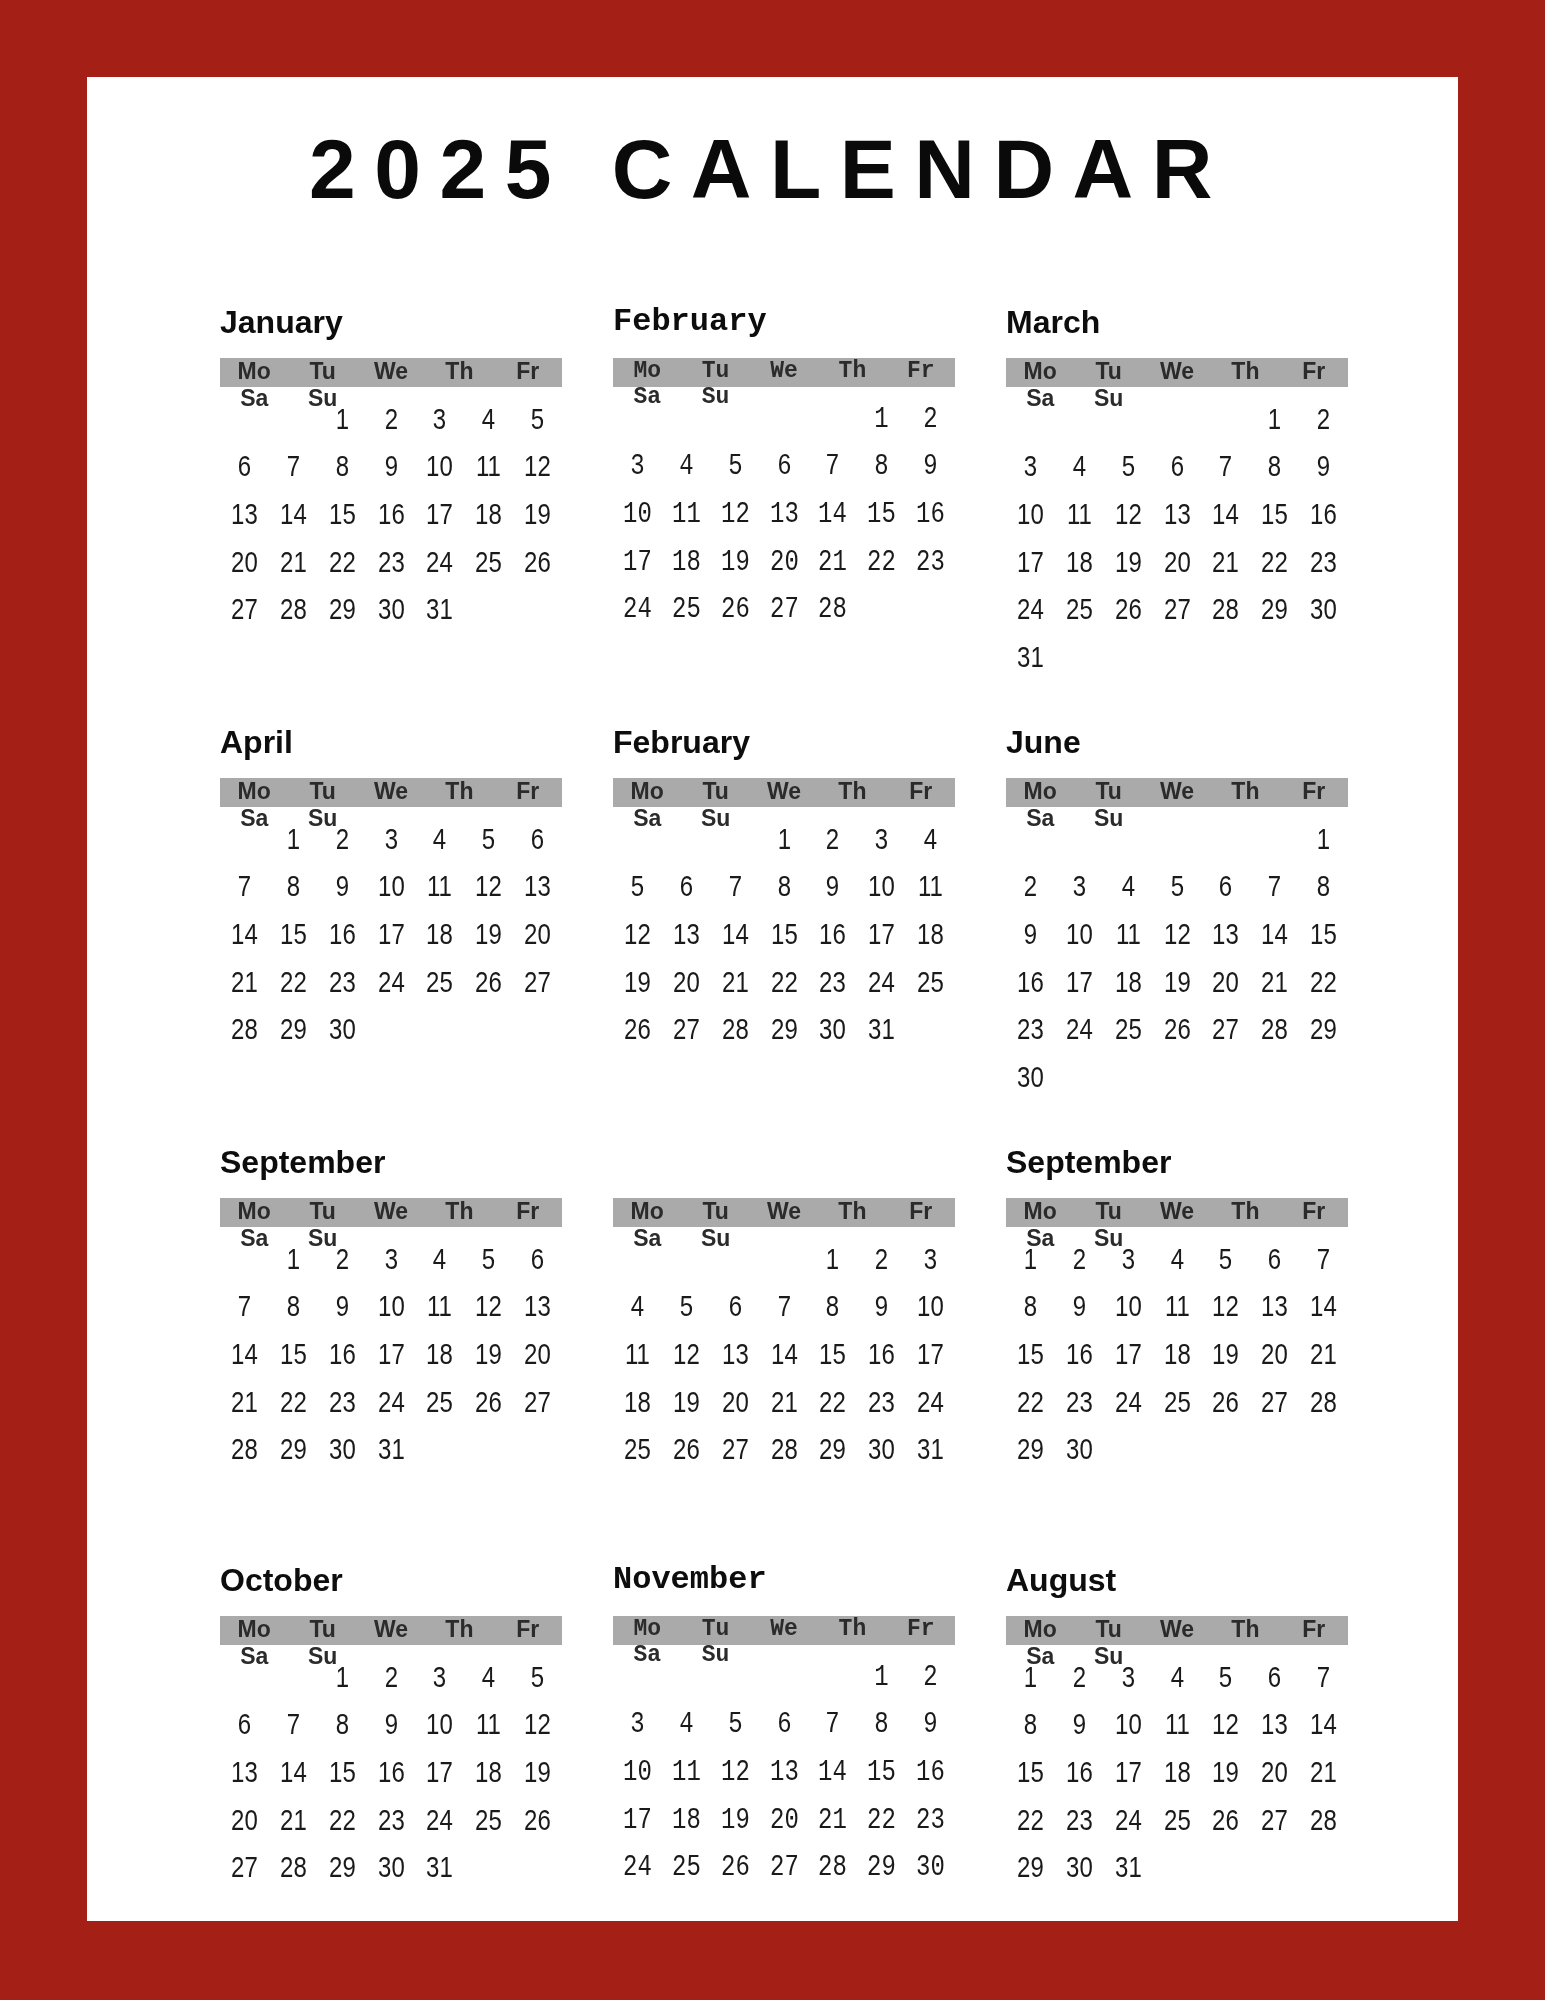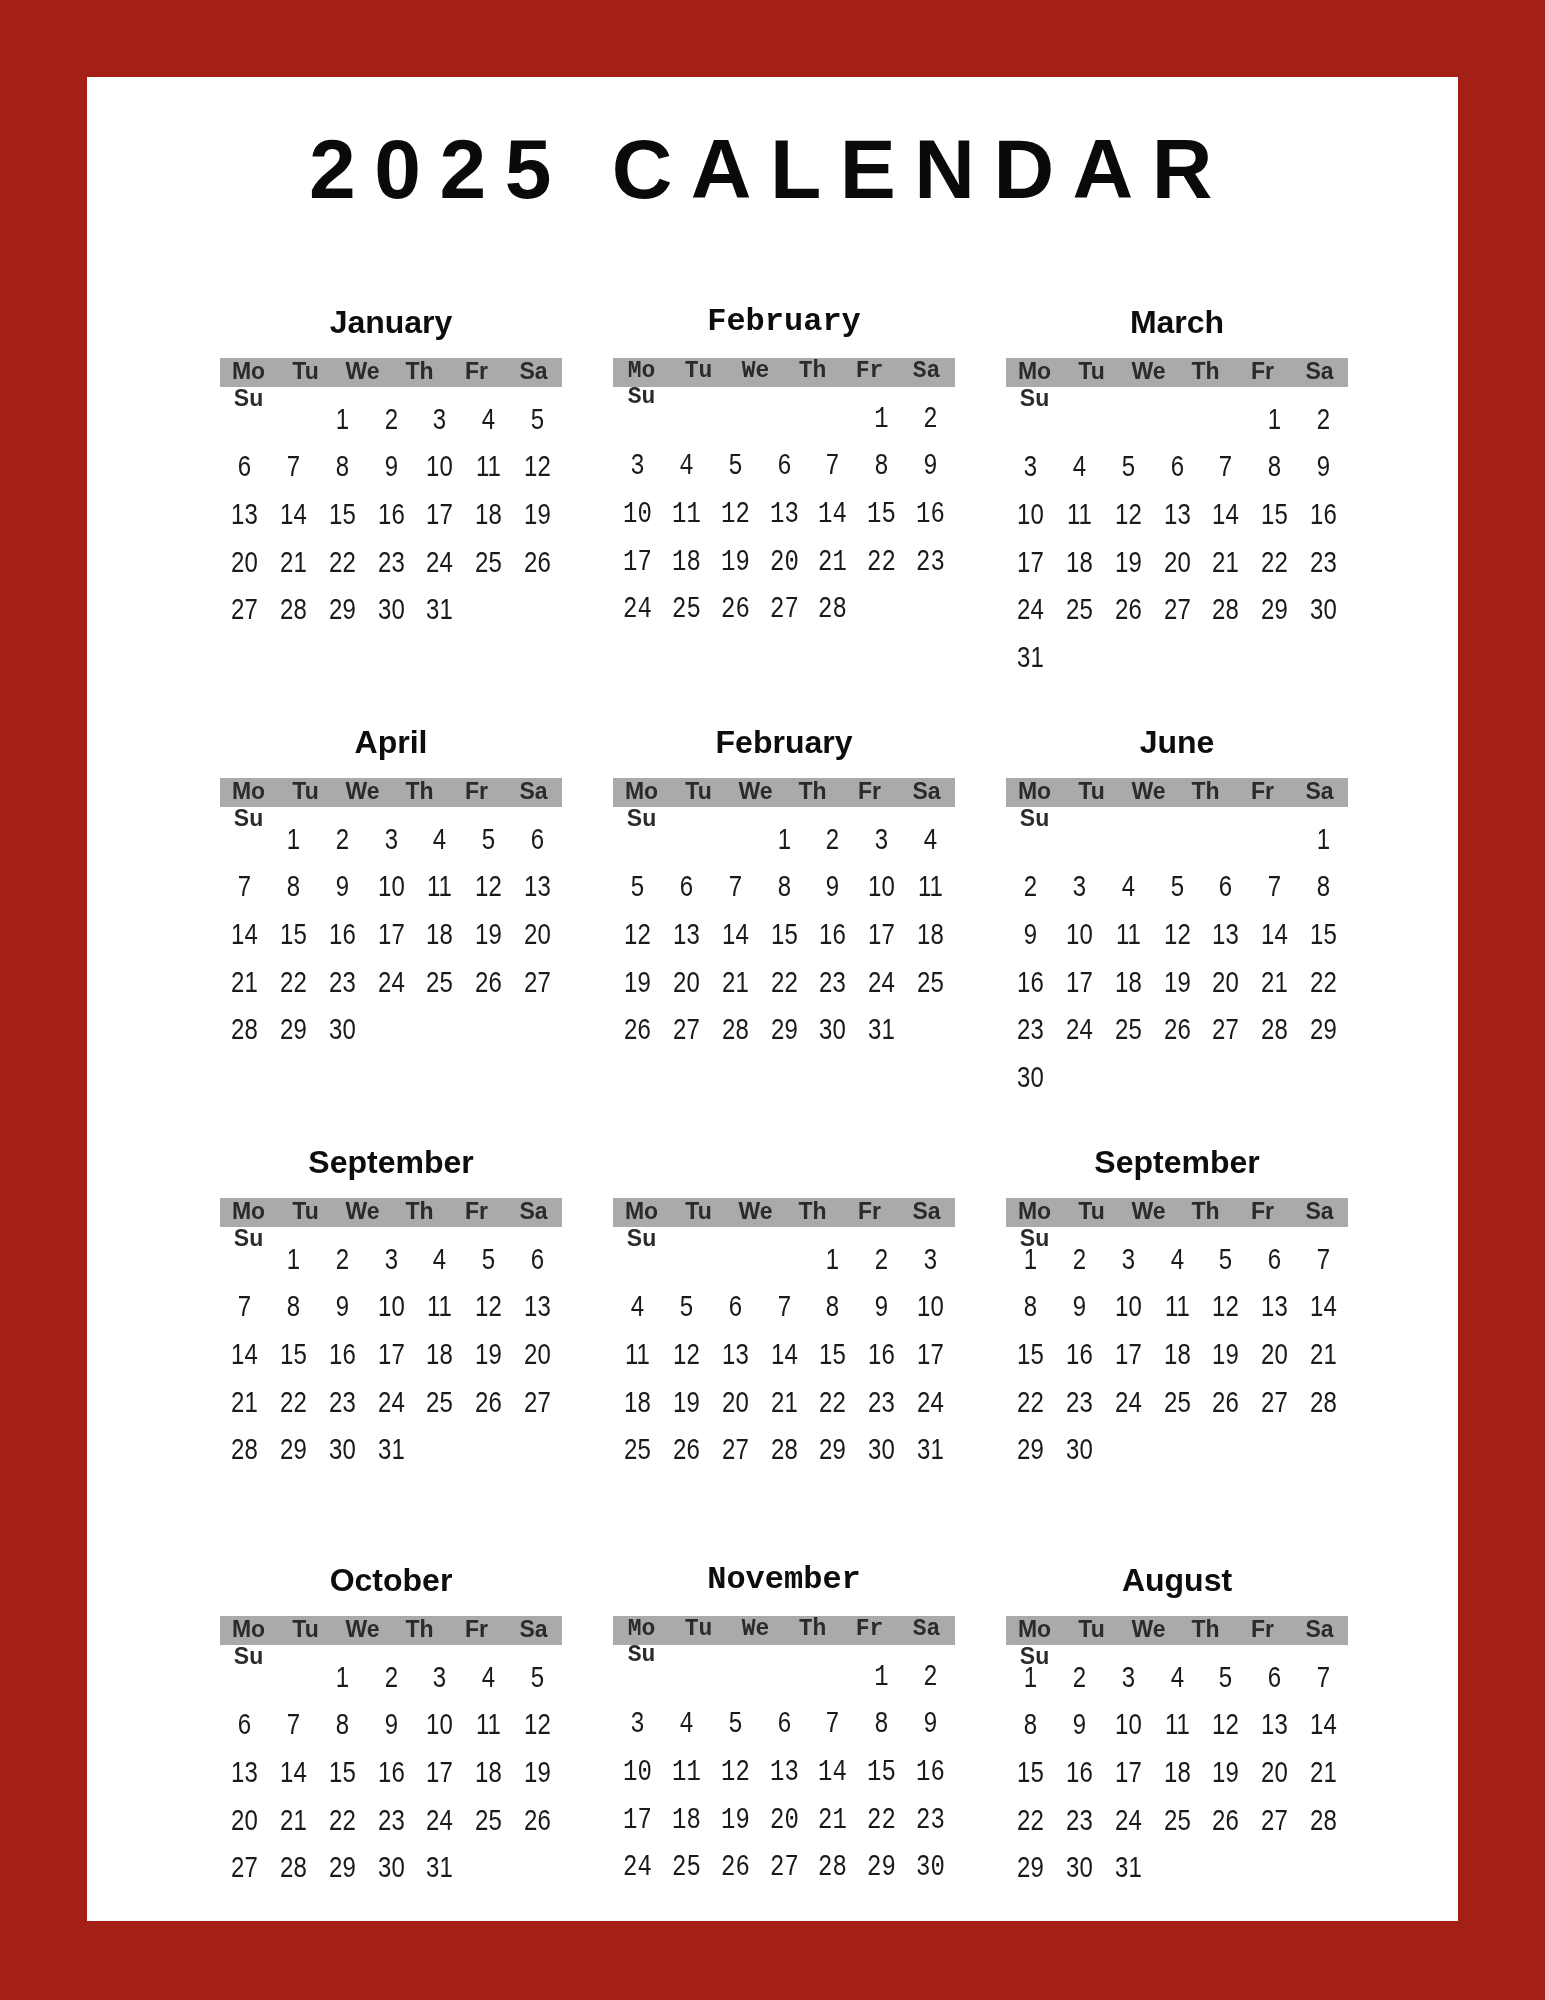--- a/index.html
+++ b/index.html
@@ -36,31 +36,31 @@
   }
   .months{position:absolute;left:0;top:0;width:100%;height:100%;}
   .month{
     position:absolute;
     width:342px;height:392px;
   }
   .month-title{
     position:absolute;
     top:0;left:0;width:100%;height:44px;
     line-height:44px;
-    text-align:center;
+    text-align:left;
     font-size:32px;
     font-weight:bold;
     color:#0d0d0d;
   }
   .weekday-band{
     position:absolute;
     top:58px;left:0;width:100%;height:29px;
     background:var(--band);
     display:grid;
-    grid-template-columns:repeat(6,1fr);
+    grid-template-columns:repeat(5,1fr);
     align-items:center;
   }
   .weekday{
     text-align:center;
     font-size:23px;
     font-weight:bold;
     color:#2b2b2b;
   }
   .day-grid{
     position:absolute;

